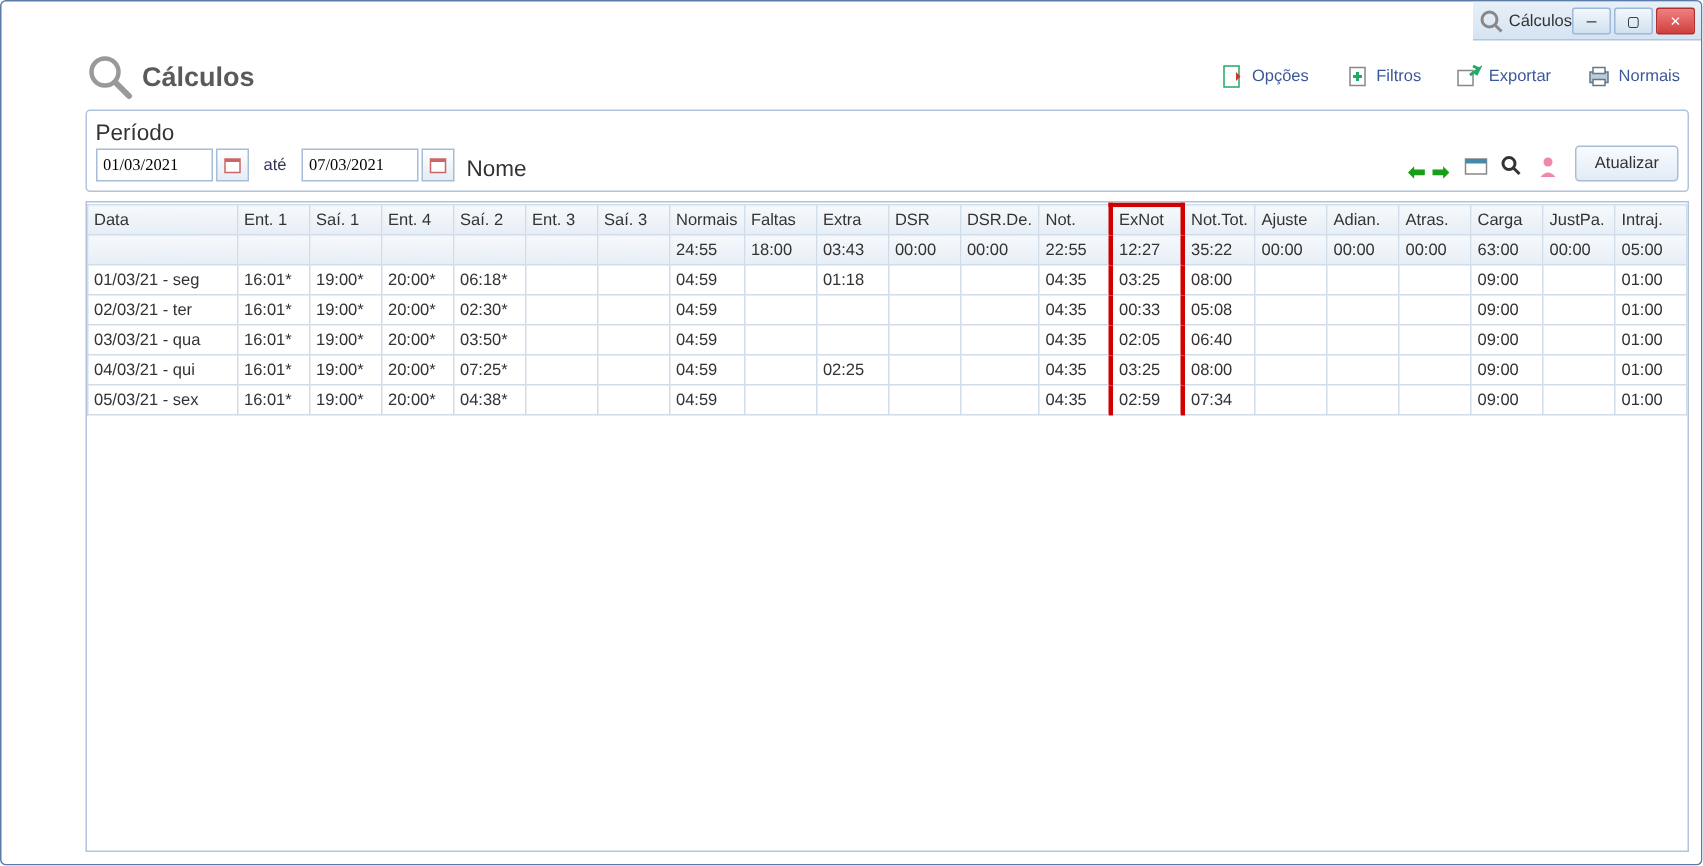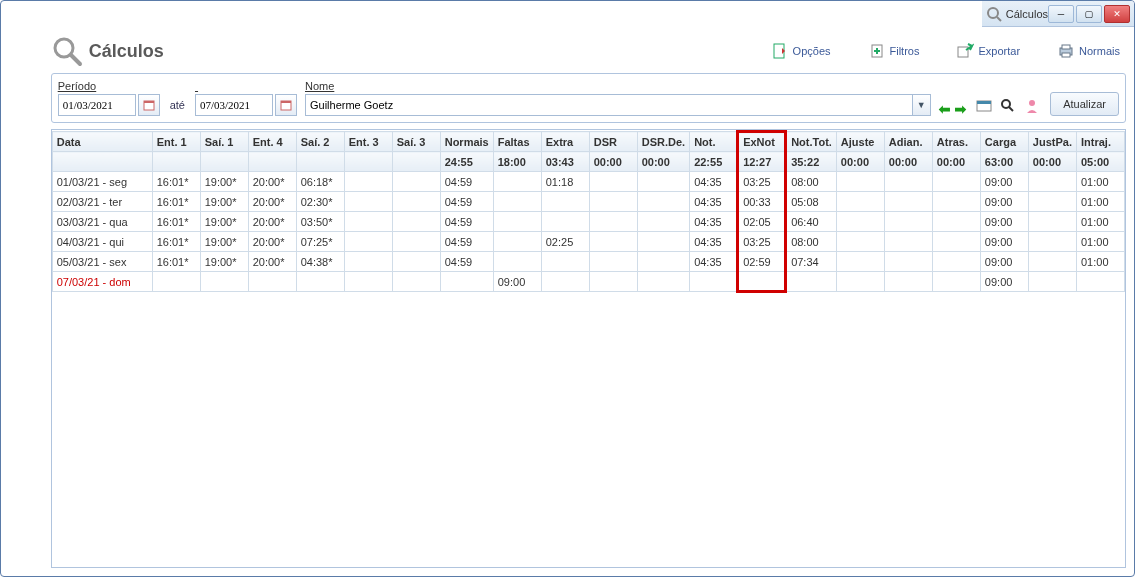--- a/index.html
+++ b/index.html
@@ -8,46 +8,46 @@
 .titlebar { background: linear-gradient(#e8f0f8, #d5e4f2); border-bottom: 1px solid #b0c4de; height: 26px; display: flex; align-items: center; padding: 0 4px; }
 .titlebar .icn { width: 16px; height: 16px; margin-right: 4px; display: inline-flex; align-items: center; justify-content: center; }
 .titlebar .ttl { flex: 1; color: #333; }
 .winbtns { display: flex; gap: 2px; }
 .winbtn { width: 26px; height: 18px; border: 1px solid #9db8d8; border-radius: 2px; background: linear-gradient(#f2f7fc,#d2e2f0); display: flex; align-items: center; justify-content: center; cursor: pointer; font-size: 9px; }
 .winbtn.close { background: linear-gradient(#f08080,#d04040); color: #fff; border-color: #b03030; }
 .content { flex: 1; padding: 8px; display: flex; flex-direction: column; gap: 6px; overflow: hidden; }
 .toprow { display: flex; align-items: center; gap: 6px; }
 .mag { display: inline-flex; align-items: center; justify-content: center; width: 32px; height: 32px; }
 .pgtitle { font-size: 18px; font-weight: bold; color: #5a5a5a; flex: 1; }
-.tbtns { display: flex; gap: 25px; }
+.tbtns { display: flex; gap: 11px; }
 .tbtn { display: flex; align-items: center; gap: 4px; padding: 4px 6px; cursor: pointer; color: #3b5998; border-radius: 3px; }
 .tbtn svg { width: 18px; height: 18px; }
 .filterbar { border: 1px solid #b0c4de; border-radius: 3px; padding: 6px; display: flex; gap: 8px; align-items: flex-end; flex-wrap: nowrap; }
 .field { display: flex; flex-direction: column; gap: 2px; }
-.field label { color: #333; font-size: 11px; text-decoration: underline; }
+.field label { color: #333; font-size: 15px; }
 .inpwrap { display: flex; align-items: center; gap: 2px; }
 .inp { border: 1px solid #a7bcd6; background: #fff; padding: 3px 4px; height: 22px; font-size: 11px; }
 .dateinp { width: 78px; font-family: Liberation Serif, serif; }
 .calbtn { width: 22px; height: 22px; border: 1px solid #a7bcd6; background: linear-gradient(#fff,#e4ecf5); cursor: pointer; display: flex; align-items: center; justify-content: center; }
 .ate { color: #335; padding: 0 2px; align-self: flex-end; height: 22px; display: flex; align-items: center; }
 .folha { width: 70px; }
 .nome { flex: 1; }
 .nomewrap { display: flex; flex: 1; }
 .nomeinp { flex: 1; }
 .ddbtn { width: 18px; height: 22px; border: 1px solid #a7bcd6; border-left: none; background: linear-gradient(#fff,#e4ecf5); cursor: pointer; display: flex; align-items: center; justify-content: center; font-size: 9px; color: #456; }
 .arrows { display: flex; gap: 4px; align-items: flex-end; height: 22px; }
 .arrbtn { cursor: pointer; font-size: 14px; font-weight: bold; line-height: 1; }
 .arrbtn.l { color: #1a9e1a; }
 .arrbtn.r { color: #1a9e1a; }
 .icbtn { cursor: pointer; width: 20px; height: 20px; display: flex; align-items: center; justify-content: center; }
 .updatebtn { border: 1px solid #a7bcd6; background: linear-gradient(#f8fbfe,#e2ebf5); padding: 4px 12px; border-radius: 3px; cursor: pointer; color: #333; height: 24px; }
 .gridwrap { flex: 1; border: 1px solid #b0c4de; overflow: auto; }
 table { border-collapse: collapse; width: 100%; }
 th, td { border: 1px solid #d0dce8; padding: 2px 4px; text-align: left; white-space: nowrap; height: 20px; color: #333; overflow: hidden; }
-th { background: linear-gradient(#f6f9fc,#e6eef6); font-weight: bold; }
+th { background: linear-gradient(#f6f9fc,#e6eef6); font-weight: normal; }
 th.data { width: 100px; }
 th.time { width: 48px; }
 tr.red td:first-child { color: #cc0000; }
 </style>
 </head>
 <body>
 
 <div class="window">
   <div class="titlebar">
     <span class="icn">
@@ -128,24 +128,20 @@
           <div class="calbtn">
             <svg width="12" height="12" viewBox="0 0 12 12">
                 <rect x="1" y="2" width="10" height="9" fill="#fff" stroke="#c66"></rect>
                 <rect x="1" y="2" width="10" height="2" fill="#c66"></rect>
               </svg>
           </div>
         </div>
       </div>
       <div class="field nome">
         <label>Nome</label>
-        <div class="nomewrap">
-          <input class="inp nomeinp" value="Guilherme Goetz" style="">
-          <div class="ddbtn">▼</div>
-        </div>
       </div>
       <div class="arrows">
         <span class="arrbtn l">⬅</span>
         <span class="arrbtn r">➡</span>
       </div>
       <div class="arrows">
         <span class="icbtn">
           <svg width="18" height="18" viewBox="0 0 18 18">
               <rect x="2" y="4" width="14" height="10" fill="#fff" stroke="#888"></rect>
               <rect x="2" y="4" width="14" height="3" fill="#48a"></rect>
@@ -326,41 +322,18 @@
               <td>04:35</td>
               <td style="border-left: 3px solid rgb(208, 0, 0); border-right: 3px solid rgb(208, 0, 0);">02:59</td>
               <td>07:34</td>
               <td></td>
               <td></td>
               <td></td>
               <td>09:00</td>
               <td></td>
               <td>01:00</td>
             </tr>
-            <tr class="red">
-              <td>07/03/21 - dom</td>
-              <td></td>
-              <td></td>
-              <td></td>
-              <td></td>
-              <td></td>
-              <td></td>
-              <td></td>
-              <td>09:00</td>
-              <td></td>
-              <td></td>
-              <td></td>
-              <td></td>
-              <td style="border-left: 3px solid rgb(208, 0, 0); border-right: 3px solid rgb(208, 0, 0); border-bottom: 3px solid rgb(208, 0, 0);"></td>
-              <td></td>
-              <td></td>
-              <td></td>
-              <td></td>
-              <td>09:00</td>
-              <td></td>
-              <td></td>
-            </tr>
           </tbody>
       </table>
     </div>
 
   </div>
 </div>
 
 </body></html>

